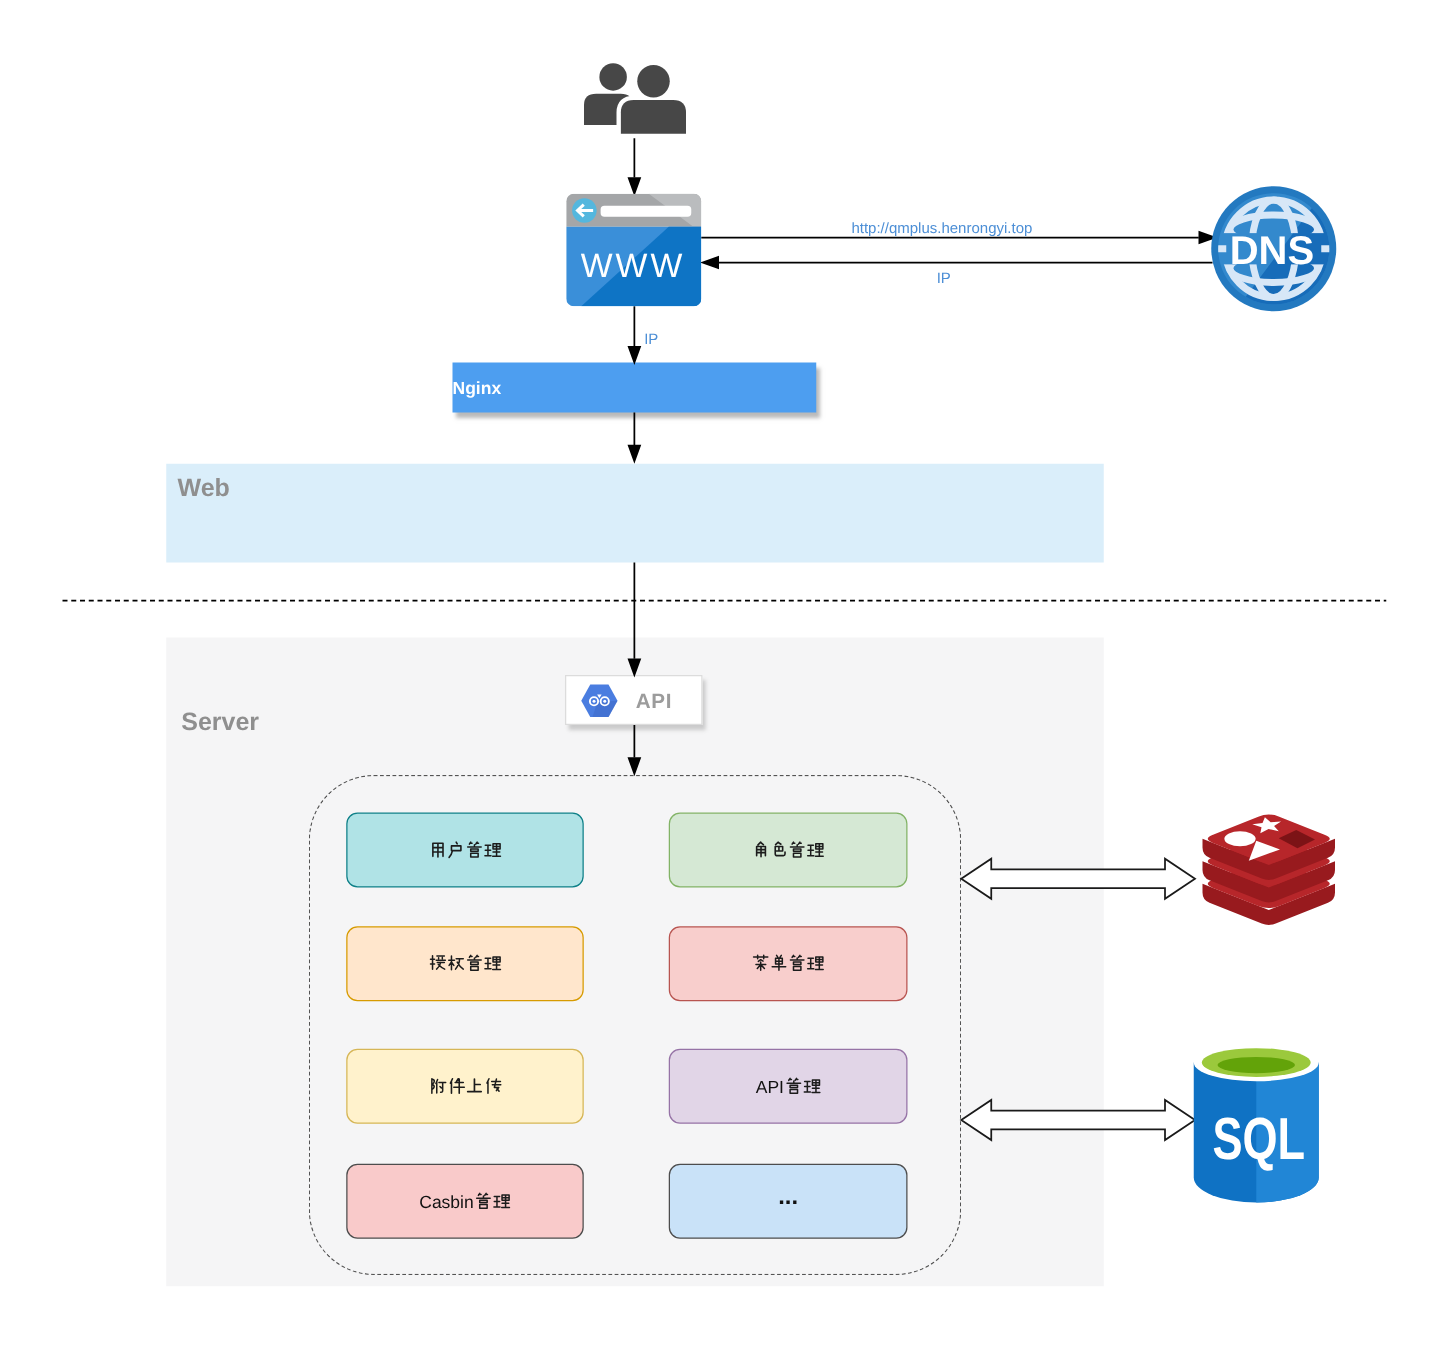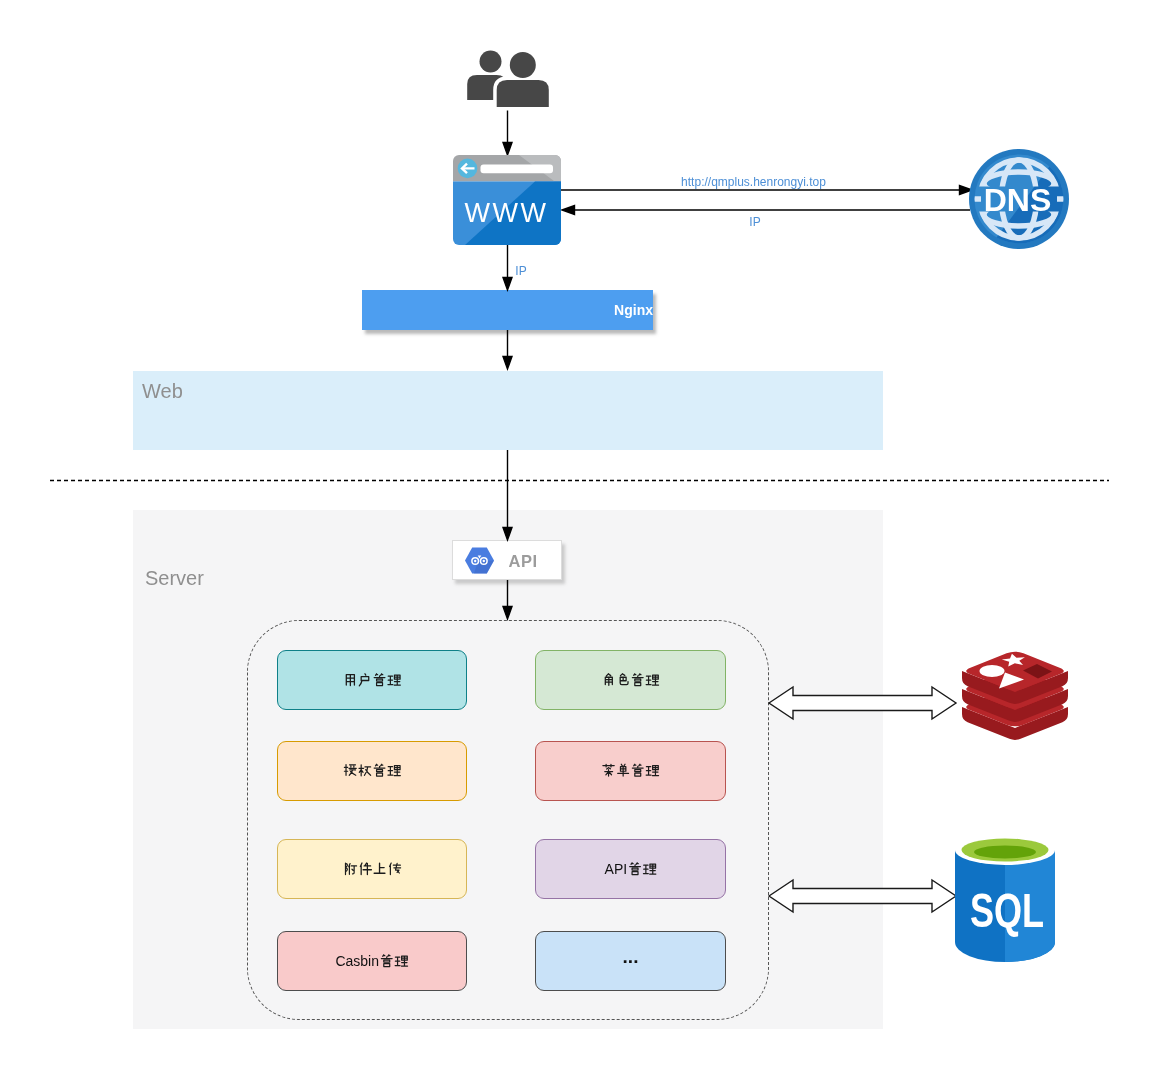--- a/index.html
+++ b/index.html
@@ -1,20 +1,20 @@
 <!DOCTYPE html>
 <html><head>
 <meta charset="utf-8">
 <style>
 html,body{margin:0;padding:0;background:#ffffff;}
 #c{position:relative;width:1161px;height:1081px;font-family:"Liberation Sans",sans-serif;overflow:hidden;background:#fff;}
 .band{position:absolute;box-sizing:border-box;}
-.blabel{font-weight:normal;font-size:20px;color:#8f8f8f;position:absolute;}
+.blabel{font-weight:bold;font-size:20px;color:#8f8f8f;position:absolute;}
 .box{position:absolute;box-sizing:border-box;border-radius:9px;border:1px solid #000;}
-#nginx{position:absolute;left:362px;top:290px;width:291px;height:40px;background:#4D9EF0;color:#fff;font-weight:bold;font-size:14px;text-align:right;line-height:40px;box-shadow:3px 4px 3px rgba(130,130,130,0.55);}
+#nginx{position:absolute;left:362px;top:290px;width:291px;height:40px;background:#4D9EF0;color:#fff;font-weight:bold;font-size:14px;text-align:left;line-height:40px;box-shadow:3px 4px 3px rgba(130,130,130,0.55);}
 #apibox{position:absolute;left:452px;top:540px;width:110px;height:40px;background:#fff;border:1px solid #dcdcdc;box-sizing:border-box;box-shadow:3px 4px 3px rgba(150,150,150,0.45);}
 #bigdash{position:absolute;left:247px;top:620px;width:522px;height:400px;border:1px dashed #545454;border-radius:52px;box-sizing:border-box;}
 svg.ov{position:absolute;left:0;top:0;z-index:10;}
 </style>
 </head>
 <body>
 <div id="c">
   <div class="band" style="left:133px;top:371px;width:750px;height:79px;background:#daeefa;"></div>
   <div class="blabel" style="left:142px;top:380px;">Web</div>
   <div class="band" style="left:133px;top:510px;width:750px;height:519px;background:#f5f5f6;"></div>

